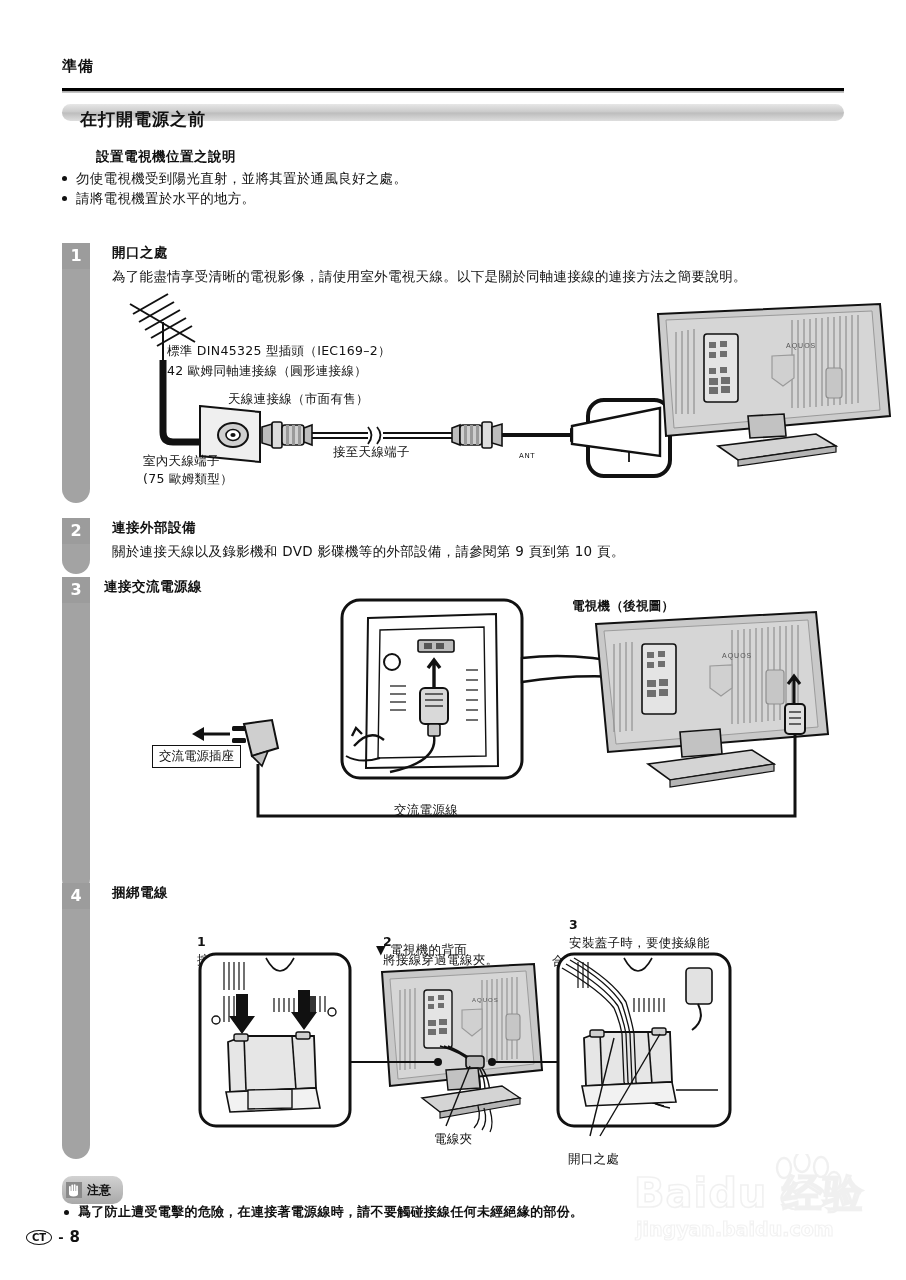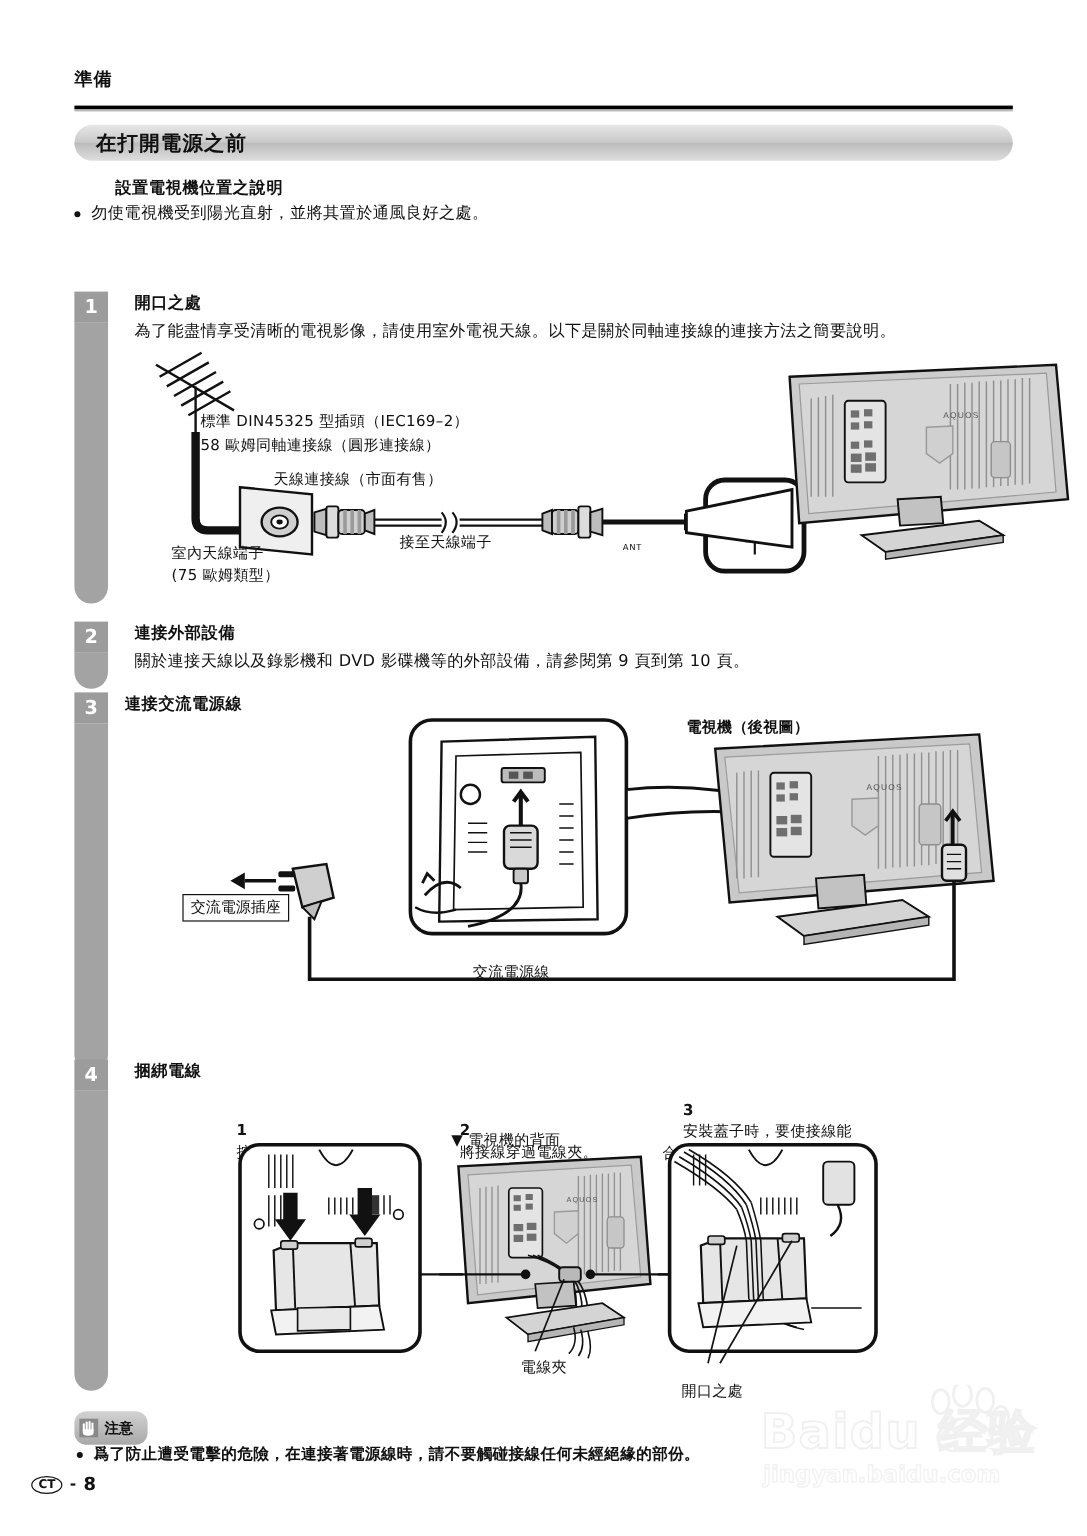--- a/index.html
+++ b/index.html
@@ -8,21 +8,21 @@
     font-family:"DejaVu Sans","Liberation Sans",sans-serif;
     color:#111;
   }
   .page{position:absolute;inset:0;}
 
   
   .hdr-title{position:absolute;left:62px;top:57px;font-size:15px;font-weight:bold;letter-spacing:1px;}
   .hdr-rule{position:absolute;left:62px;top:88px;width:782px;height:5px;
     background:linear-gradient(to bottom,#000 0,#000 55%,#9a9a9a 55%,#cfcfcf 100%);}
 
-  .section-pill{position:absolute;left:62px;top:104px;width:782px;height:30px;border-radius:15px;
+  .section-pill{position:absolute;left:62px;top:104px;width:782px;height:17px;border-radius:15px;
     background:linear-gradient(to bottom,#e7e7e7 0%,#c9c9c9 48%,#bcbcbc 52%,#dedede 100%);}
   .section-pill span{position:absolute;left:18px;top:4px;font-size:17px;font-weight:bold;letter-spacing:1px;color:#111;}
 
   .subhead{position:absolute;left:60px;top:148px;font-size:13.5px;font-weight:bold;letter-spacing:.5px;padding-left:36px;}
   .bullets{position:absolute;left:60px;top:168px;width:800px;}
   .bullets .li{font-size:13.5px;line-height:20px;position:relative;padding-left:16px;letter-spacing:.3px;}
   .bullets .li:before{content:"";position:absolute;left:2px;top:8px;width:5px;height:5px;border-radius:50%;background:#111;}
 
   
   .rail{position:absolute;left:62px;width:28px;background:#a3a3a3;}
@@ -70,20 +70,21 @@
   <div class="hdr-title">準備</div>
   <div class="hdr-rule"></div>
 
   <div class="section-pill">
     <span>在打開電源之前</span>
   </div>
 
   <div class="subhead">設置電視機位置之說明</div>
   <div class="bullets">
     <div class="li">勿使電視機受到陽光直射，並將其置於通風良好之處。</div>
+    <div class="li">請將電視機置於水平的地方。</div>
   </div>
 
   <div class="stepnum" style="top:243px">1</div>
   <div class="rail rounded-bottom" style="top:269px;height:234px"></div>
   <div class="stepttl" style="left:112px;top:244px">開口之處</div>
   <div class="steptxt" style="left:112px;top:266px;width:760px">為了能盡情享受清晰的電視影像，請使用室外電視天線。以下是關於同軸連接線的連接方法之簡要說明。</div>
 
   <div class="ill" style="left:100px;top:286px">
     <svg width="800" height="215" viewBox="0 0 800 215">
 
@@ -193,21 +194,21 @@
         <rect x="726" y="82" width="16" height="30" rx="3" fill="#c6c6c6" stroke="#8f8f8f" stroke-width="1.2"></rect>
 
         <path d="M648 130 L684 128 L686 150 L650 152 Z" fill="#c2c2c2" stroke="#111" stroke-width="1.6"></path>
         <path d="M618 160 L716 148 L736 160 L638 174 Z" fill="#d4d4d4" stroke="#111" stroke-width="1.6"></path>
         <path d="M638 174 L736 160 L736 166 L638 180 Z" fill="#b5b5b5" stroke="#111" stroke-width="1.2"></path>
       </g>
     </svg>
   </div>
 
   <div class="fl" style="left:167px;top:342px">標準 DIN45325 型插頭（IEC169–2）</div>
-  <div class="fl" style="left:167px;top:362px">58 歐姆同軸連接線（圓形連接線）</div>
+  <div class="fl" style="left:167px;top:362px">42 歐姆同軸連接線（圓形連接線）</div>
   <div class="fl" style="left:228px;top:390px">天線連接線（市面有售）</div>
   <div class="fl" style="left:333px;top:443px">接至天線端子</div>
   <div class="fl" style="left:143px;top:452px">室內天線端子</div>
   <div class="fl" style="left:143px;top:470px">(75 歐姆類型）</div>
   <div class="fl" style="left:519px;top:447px;font-size:7px;letter-spacing:.6px">ANT</div>
 
   <div class="stepnum" style="top:518px">2</div>
   <div class="rail rounded-bottom" style="top:544px;height:30px"></div>
   <div class="stepttl" style="left:112px;top:519px">連接外部設備</div>
   <div class="steptxt" style="left:112px;top:541px;width:760px">關於連接天線以及錄影機和 DVD 影碟機等的外部設備，請參閱第 9 頁到第 10 頁。</div>

